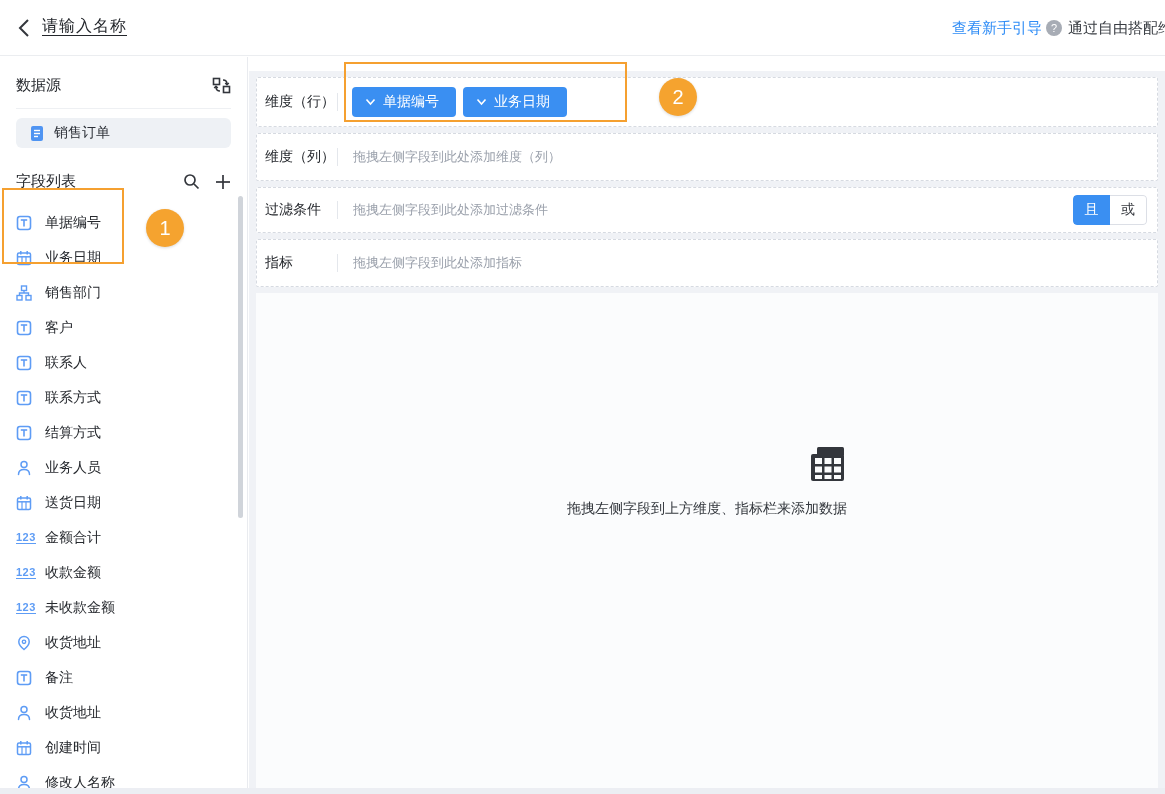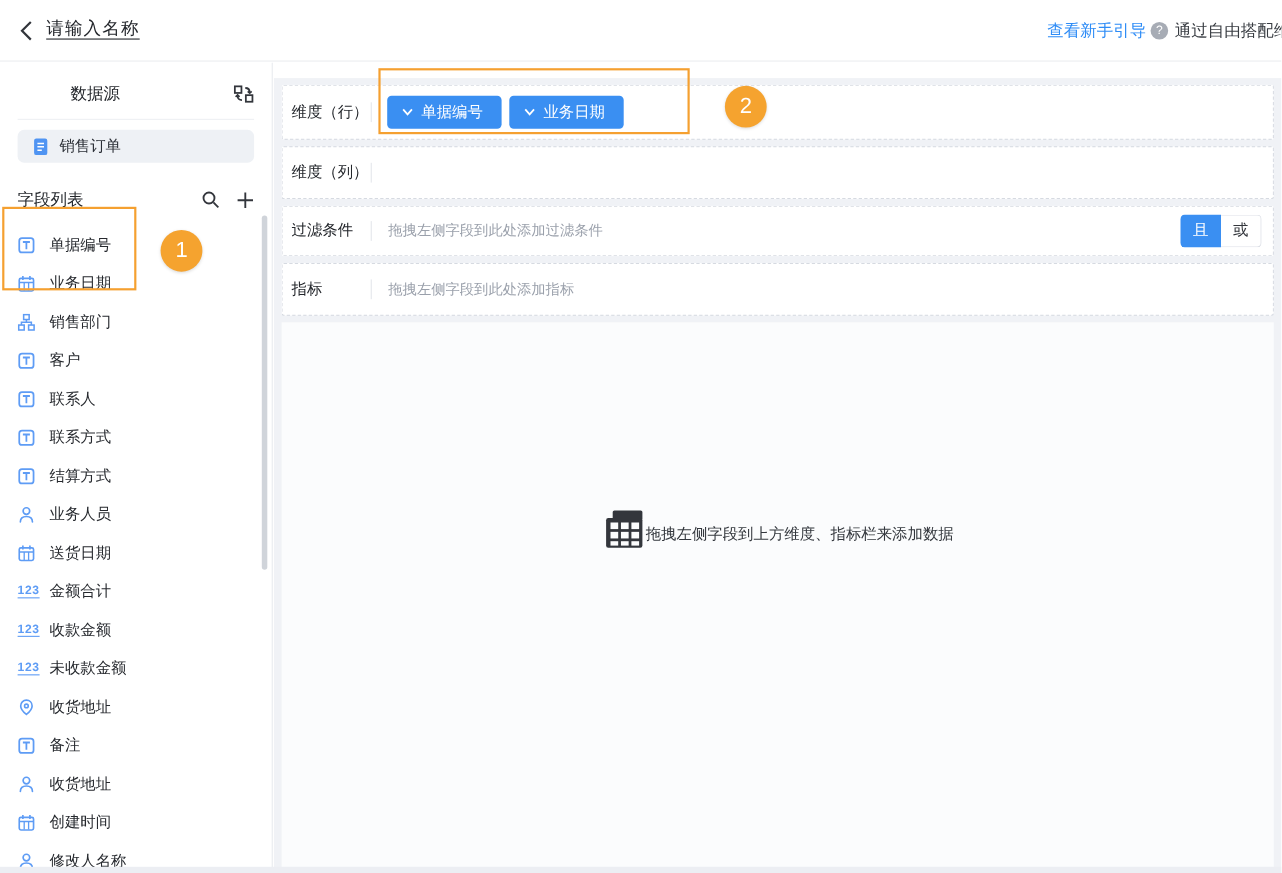--- a/index.html
+++ b/index.html
@@ -17,21 +17,21 @@
     align-items:center; white-space:nowrap; font-size:15px; }
   .guide-link { color:#2e8cf6; cursor:pointer; }
   .help-badge { width:16px; height:16px; border-radius:50%; background:#a7acb5; color:#fff;
     font-size:11px; display:inline-flex; align-items:center; justify-content:center;
     margin:0 6px 0 4px; }
   .hint-text { color:#383c42; }
 
   
   .sidebar { position:absolute; left:0; top:57px; width:248px; height:737px; background:#fff;
     border-right:1px solid #e9ebef; padding:0 16px; overflow:hidden; }
-  .ds-header { display:flex; align-items:center; justify-content:space-between; margin-top:19px;margin-left:48px; }
+  .ds-header { display:flex; align-items:center; justify-content:space-between; margin-top:19px; }
   .ds-title, .fl-title { font-size:15px; color:#24272c; font-weight:500; }
   .icon-btn { cursor:pointer; display:inline-flex; align-items:center; justify-content:center; }
   .ds-divider { border-bottom:1px solid #eef0f3; margin-top:13px; }
   .ds-item { margin-top:9px; height:30px; background:#eef1f5; border-radius:6px; display:flex;
     align-items:center; padding-left:13px; gap:9px; font-size:14px; cursor:pointer; }
   .fl-header { display:flex; align-items:center; margin-top:24px; }
   .fl-actions { margin-left:auto; display:flex; align-items:center; gap:15px; }
   .field-list { margin-top:21px; }
   .field-item { height:22px; display:flex; align-items:center; gap:12px; margin-bottom:13px;
     font-size:14px; color:#26292e; cursor:grab; }
@@ -56,21 +56,21 @@
   .chip { height:30px; background:#3a8ff2; border-radius:4px; color:#fff; font-size:14px;
     display:flex; align-items:center; gap:7px; padding:0 17px 0 13px; cursor:pointer; }
   .andor { margin-left:auto; display:flex; border-radius:4px; overflow:hidden; }
   .andor .seg { width:37px; height:30px; font-size:14px; display:flex; align-items:center;
     justify-content:center; cursor:pointer; }
   .seg-and { background:#3a8ff2; color:#fff; border-radius:4px 0 0 4px; }
   .seg-or { background:#fff; color:#34373d; border:1px solid #dcdfe6; border-left:none;
     border-radius:0 4px 4px 0; }
   .canvas { margin-top:4px; height:506px; background:#fbfcfd; display:flex; flex-direction:column;
     align-items:center; justify-content:center; }
-  .canvas-inner { display:flex; align-items:flex-start; margin-top:-130px; }
+  .canvas-inner { display:flex; flex-direction:column; align-items:flex-end; margin-top:-130px; }
   .canvas-hint { margin-top:16px; font-size:14px; color:#33373d; }
 
   
   .hl-box { position:absolute; border:2px solid #f5a030; pointer-events:none; }
   .hl-sidebar { left:2px; top:188px; width:122px; height:76px; }
   .hl-main { left:344px; top:62px; width:283px; height:60px; }
   .num-badge { position:absolute; width:38px; height:38px; border-radius:50%; background:#f5a32f;
     color:#fff; font-size:20px; display:flex; align-items:center; justify-content:center;
     box-shadow:0 1px 3px rgba(0,0,0,.15); }
   .badge-1 { left:146px; top:209px; }
@@ -320,20 +320,21 @@
           <svg width="11" height="8" viewBox="0 0 11 8">
       <polyline points="1.5,1.5 5.5,6 9.5,1.5" fill="none" stroke="#fff" stroke-width="1.6"></polyline>
           </svg>
           <span>业务日期</span>
         </span>
       </span>
   </div>
   <div class="zone-row r2">
     <span class="zone-label">维度（列）</span>
     <span class="zone-sep"></span>
+    <span class="zone-ph">拖拽左侧字段到此处添加维度（列）</span>
   </div>
   <div class="zone-row r4">
     <span class="zone-label">过滤条件</span>
     <span class="zone-sep"></span>
     <span class="zone-ph">拖拽左侧字段到此处添加过滤条件</span>
     <span class="andor">
       <span class="seg seg-and">且</span>
       <span class="seg seg-or">或</span>
     </span>
   </div>

